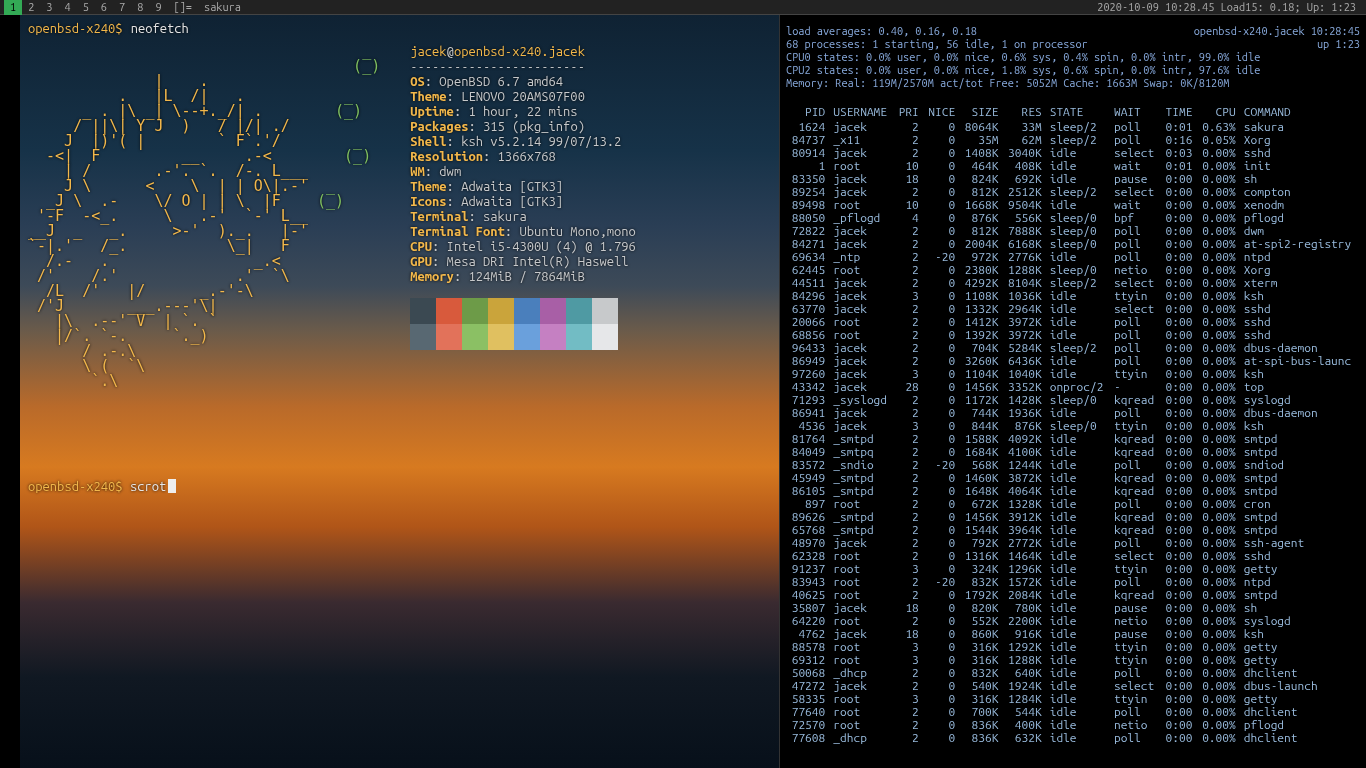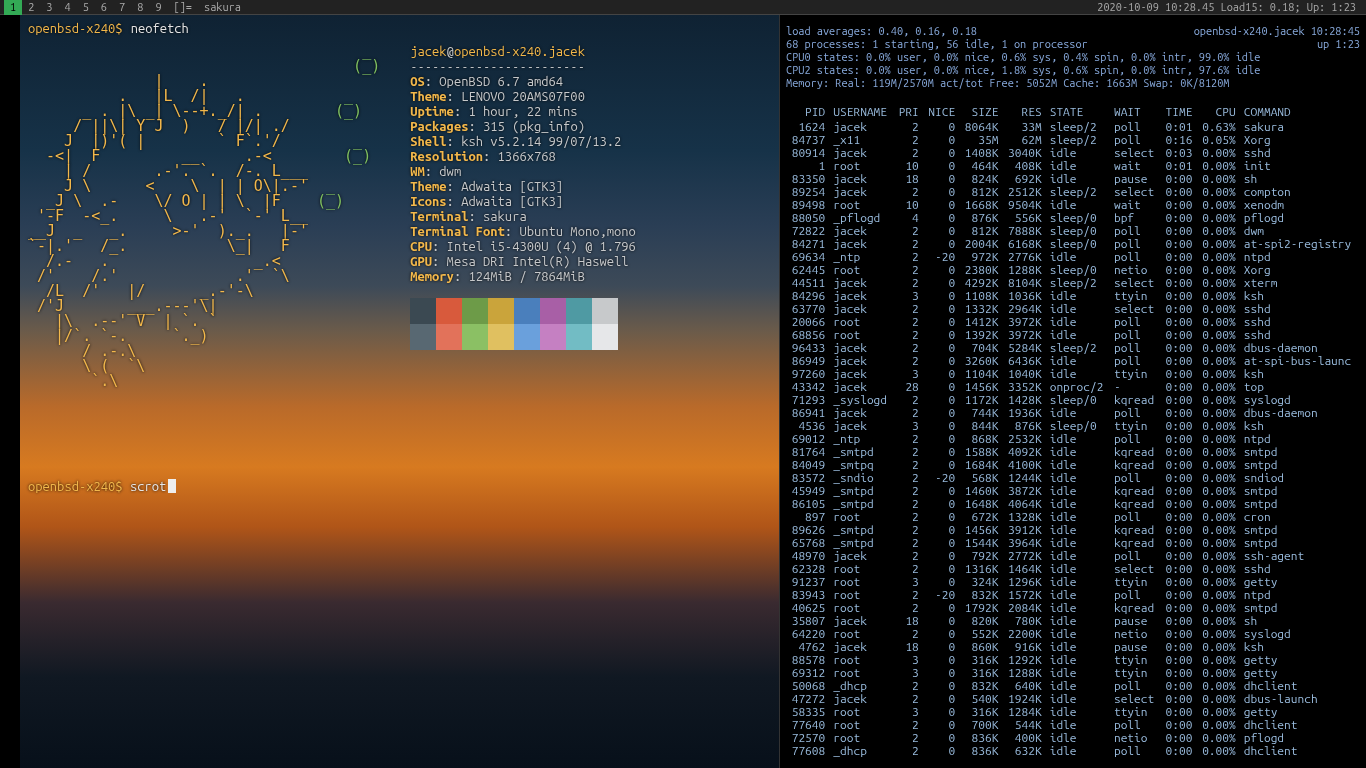--- a/index.html
+++ b/index.html
@@ -488,33 +488,20 @@
               <td>0</td>
               <td>844K</td>
               <td>876K</td>
               <td class="l">sleep/0</td>
               <td class="l">ttyin</td>
               <td>0:00</td>
               <td>0.00%</td>
               <td class="l">ksh</td>
             </tr>
             <tr>
-              <td>69012</td>
-              <td class="l">_ntp</td>
-              <td>2</td>
-              <td>0</td>
-              <td>868K</td>
-              <td>2532K</td>
-              <td class="l">idle</td>
-              <td class="l">poll</td>
-              <td>0:00</td>
-              <td>0.00%</td>
-              <td class="l">ntpd</td>
-            </tr>
-            <tr>
               <td>81764</td>
               <td class="l">_smtpd</td>
               <td>2</td>
               <td>0</td>
               <td>1588K</td>
               <td>4092K</td>
               <td class="l">idle</td>
               <td class="l">kqread</td>
               <td>0:00</td>
               <td>0.00%</td>

